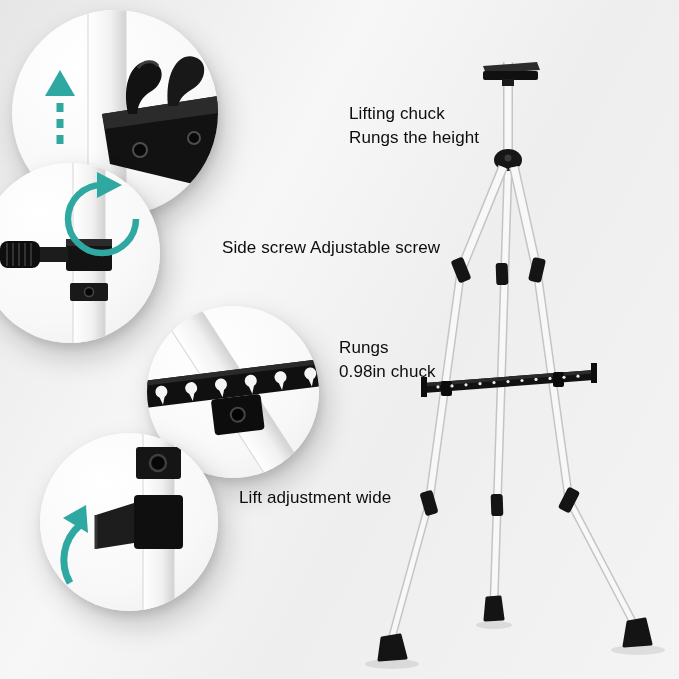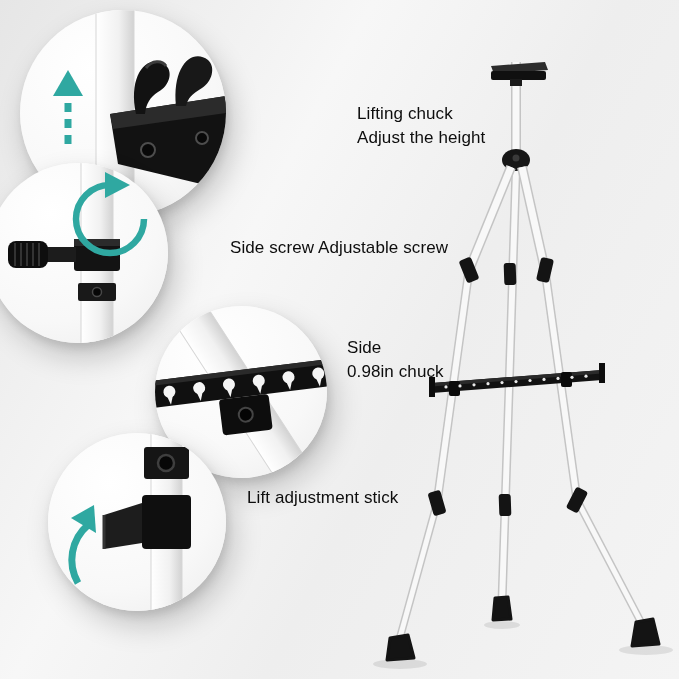--- a/index.html
+++ b/index.html
@@ -3,21 +3,21 @@
 <meta charset="utf-8">
 <style>
   html, body { margin: 0; padding: 0; }
   body {
     width: 679px; height: 679px;
     overflow: hidden;
     position: relative;
     background: linear-gradient(118deg, #e6e6e6 0%, #f7f7f7 36%, #eeeeee 60%, #f4f4f4 100%);
     font-family: "Liberation Sans", sans-serif;
   }
-  .stage { position: absolute; inset: 0; margin-left: 8px; }
+  .stage { position: absolute; inset: 0; }
   .easel-svg { position: absolute; left: 0; top: 0; }
   .callout {
     position: absolute;
     border-radius: 50%;
     background: radial-gradient(circle at 35% 28%, #ffffff 0%, #f8f8f8 62%, #ececec 100%);
     box-shadow: 7px 14px 30px rgba(0,0,0,0.20), 2px 5px 10px rgba(0,0,0,0.10);
     overflow: hidden;
   }
   .callout svg { display: block; }
   .label {
@@ -247,29 +247,29 @@
       </g>
       <g>
         <path d="M30,150 A46,46 0 0 1 40,92" fill="none" class="accent-stroke" stroke-width="7"></path>
         <polygon points="46,72 23,85 48,100" class="accent-fill"></polygon>
       </g>
     </svg>
   </div>
 
   <div class="label" style="left:349px; top:102px;">
     <div>Lifting chuck</div>
-    <div>Adjust the height</div>
+    <div>Rungs the height</div>
   </div>
 
   <div class="label" style="left:222px; top:236px;">
     <div>Side screw Adjustable screw</div>
   </div>
 
   <div class="label" style="left:339px; top:336px;">
-    <div>Side</div>
+    <div>Rungs</div>
     <div>0.98in chuck</div>
   </div>
 
   <div class="label" style="left:239px; top:486px;">
-    <div>Lift adjustment stick</div>
+    <div>Lift adjustment wide</div>
   </div>
 
 </div>
 
 </body></html>

